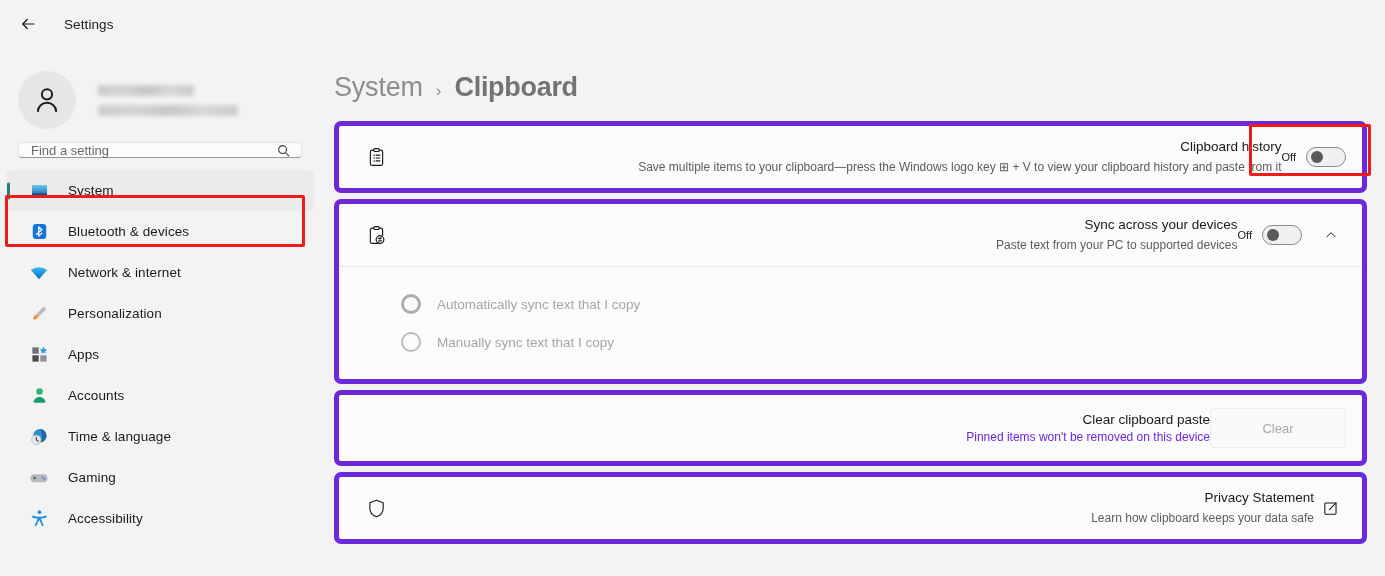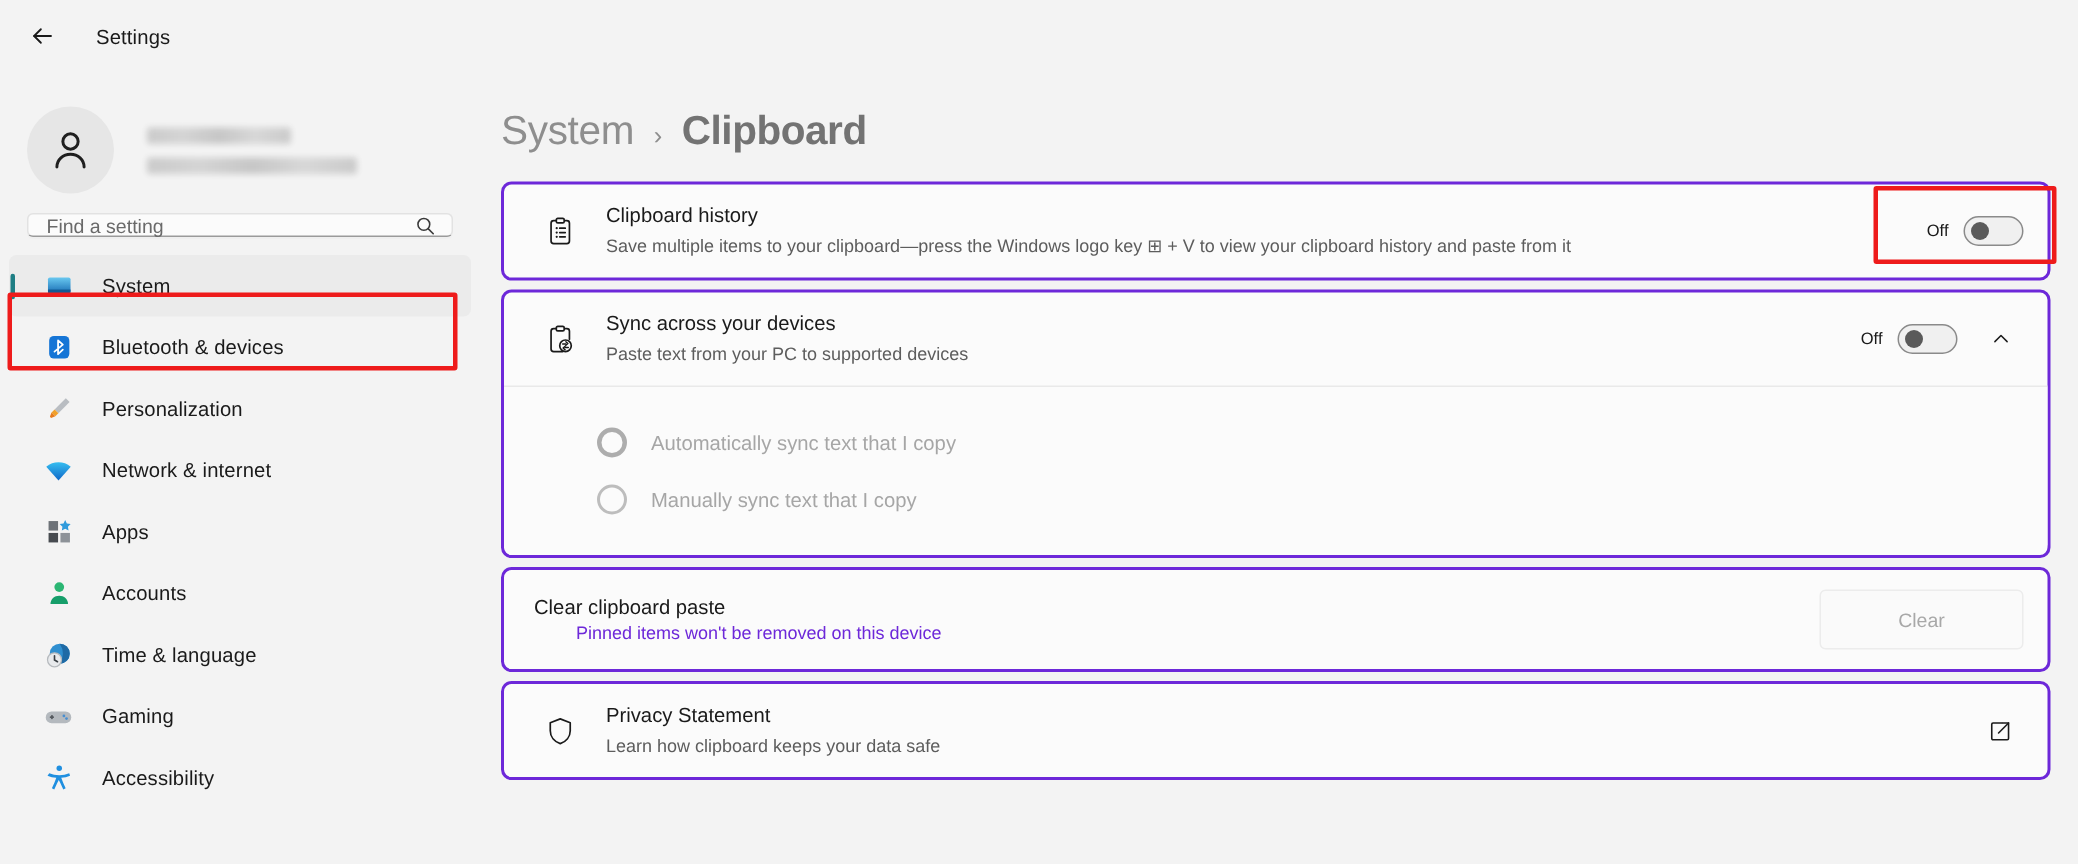--- a/index.html
+++ b/index.html
@@ -144,23 +144,24 @@
     font-size: 27px;
     color: #8e8e8e;
     letter-spacing: -.2px;
     cursor: pointer;
   }
   .bc-sep { font-size: 17px; color: #8e8e8e; margin: 0 13px; }
   .bc-current { font-size: 27px; color: #737373; font-weight: 600; letter-spacing: -.3px; }
 
   .card {
     background: #fbfbfb;
-    border: 2px solid #6d28d9;
+    border: 5px solid #6d28d9;
     border-radius: 7px;
     margin-bottom: 6px;
+    text-align: right;
   }
   .row {
     display: flex;
     align-items: center;
     padding: 0 16px;
     min-height: 62px;
   }
   .row-icon {
     width: 26px; flex: 0 0 26px;
     display: flex; align-items: center; justify-content: center;
@@ -320,42 +321,42 @@
             <svg width="19" height="19" viewBox="0 0 24 24">
               <rect x="3.5" y="2.5" width="17" height="19" rx="4" fill="#1575d6"></rect>
               <path d="M11 6.2l4 3.6-7 5.9 7-5.9-4-3.6v11.6l4-3.8" fill="none" stroke="#fff" stroke-width="1.5" stroke-linejoin="round" stroke-linecap="round"></path>
             </svg>
           </span>
           <span class="nav-label">Bluetooth &amp; devices</span>
         </div>
 
         <div class="nav-item">
           <span class="nav-icon">
-            <svg width="19" height="19" viewBox="0 0 24 24">
-              <path d="M17.5 3.2l3.2 3.2-9.4 9.4-3.2-3.2z" fill="#b9bdc2"></path>
-              <path d="M8.1 12.6l3.2 3.2-2.6 2.6-3.2-3.2z" fill="#f0a02a"></path>
-              <path d="M5.5 15.2l3.2 3.2-3.6 1.4-1-1z" fill="#e87c1e"></path>
-            </svg>
-          </span>
-          <span class="nav-label">Personalization</span>
-        </div>
-
-        <div class="nav-item">
-          <span class="nav-icon">
             <svg width="20" height="20" viewBox="0 0 24 24">
               <defs>
                   <linearGradient id="gwifi" x1="0" y1="0" x2="0" y2="1">
                 <stop offset="0" stop-color="#35bdf0"></stop>
                     <stop offset="1" stop-color="#1068c8"></stop>
               </linearGradient>
                 </defs>
               <path d="M2.2 8.5C5 6.2 8.4 5 12 5s7 1.2 9.8 3.5L12 19.6 2.2 8.5z" fill="url(#gwifi)"></path>
             </svg>
           </span>
           <span class="nav-label">Network &amp; internet</span>
+        </div>
+
+        <div class="nav-item">
+          <span class="nav-icon">
+            <svg width="19" height="19" viewBox="0 0 24 24">
+              <path d="M17.5 3.2l3.2 3.2-9.4 9.4-3.2-3.2z" fill="#b9bdc2"></path>
+              <path d="M8.1 12.6l3.2 3.2-2.6 2.6-3.2-3.2z" fill="#f0a02a"></path>
+              <path d="M5.5 15.2l3.2 3.2-3.6 1.4-1-1z" fill="#e87c1e"></path>
+            </svg>
+          </span>
+          <span class="nav-label">Personalization</span>
         </div>
 
         <div class="nav-item">
           <span class="nav-icon">
             <svg width="19" height="19" viewBox="0 0 24 24">
               <rect x="3" y="3" width="8" height="8" fill="#6d7278"></rect>
               <rect x="3" y="13" width="8" height="8" fill="#474b50"></rect>
               <rect x="13" y="13" width="8" height="8" fill="#8d9298"></rect>
               <path d="M17 2.2l1.4 2.9 3.2.45-2.3 2.25.55 3.2L17 9.5l-2.85 1.5.55-3.2-2.3-2.25 3.2-.45z" fill="#2f9bdc"></path>
             </svg>

